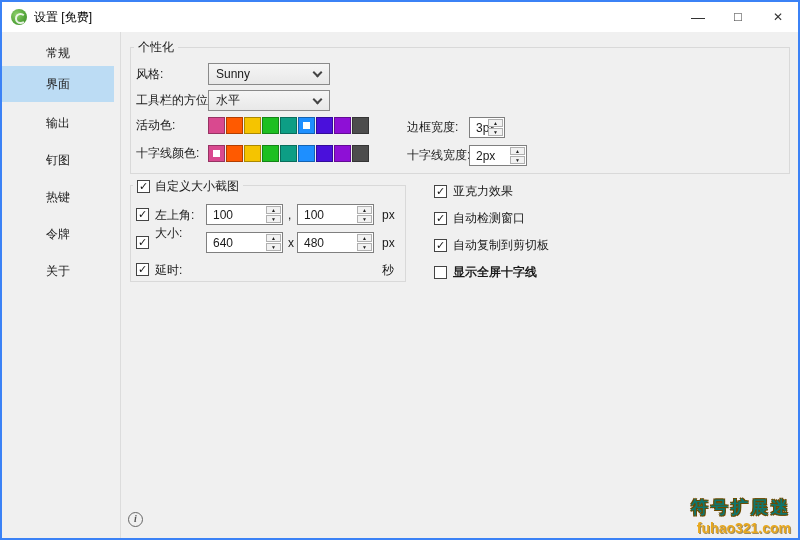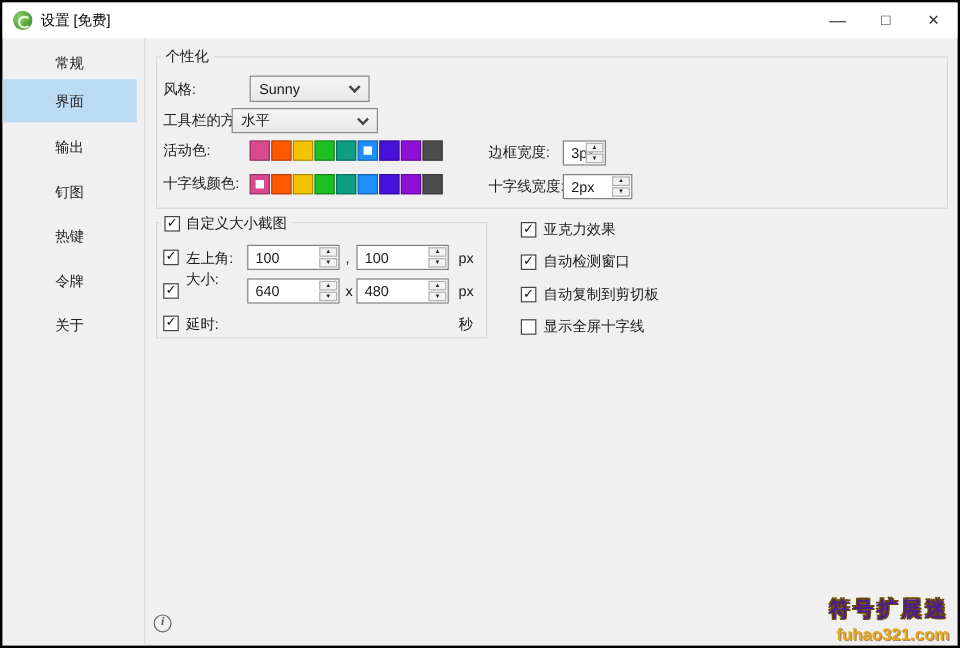--- a/index.html
+++ b/index.html
@@ -1,18 +1,18 @@
 <!DOCTYPE html>
 <html><head>
 <meta charset="utf-8">
 <style>
   * { margin:0; padding:0; box-sizing:border-box; }
   html,body { width:800px; height:540px; }
   body { font-family:"Liberation Sans","DejaVu Sans",sans-serif; font-size:12px; color:#1a1a1a; }
-  .window { position:relative; width:800px; height:540px; background:#f0f0f0; border:2px solid #000000; overflow:hidden; }
+  .window { position:relative; width:800px; height:540px; background:#f0f0f0; border:2px solid #3b82f6; overflow:hidden; }
 
   
   .titlebar { position:absolute; left:0; top:0; right:0; height:30px; background:#ffffff; }
   .app-icon { position:absolute; left:9px; top:7px; width:16px; height:16px; border-radius:50%;
               background:radial-gradient(circle at 35% 35%, #8ed06b 0%, #56a73c 55%, #3c8a28 100%); }
   .app-icon::after { content:""; position:absolute; left:4px; top:4px; width:7px; height:7px;
               border-radius:50%; border:2px solid rgba(255,255,255,.85); border-right-color:transparent; }
   .title-text { position:absolute; left:32px; top:0; line-height:30px; color:#000; }
   .win-btn { position:absolute; top:0; width:40px; height:30px; text-align:center; line-height:30px; color:#333; }
   .btn-min { right:80px; font-size:14px; }
@@ -53,21 +53,21 @@
   .lbl { position:absolute; white-space:nowrap; }
   .opt-row { position:absolute; display:flex; align-items:center; gap:6px; white-space:nowrap; }
   .cs-row-check { position:absolute; }
 
   
   .info-icon { position:absolute; left:126px; top:510px; width:15px; height:15px; border:1.5px solid #666;
                border-radius:50%; color:#555; font-size:10px; font-weight:bold; text-align:center; line-height:12px;
                font-family:"Liberation Serif","DejaVu Serif",serif; font-style:italic; }
 
   .watermark { position:absolute; right:7px; top:494px; text-align:right; }
-  .wm1 { font-size:17px; font-weight:bold; letter-spacing:3px; color:#4c1d95;
+  .wm1 { font-size:17px; font-weight:bold; letter-spacing:3px; color:#0f766e;
          text-shadow:1px 1px 0 #6b4a00,-1px 1px 0 #6b4a00,1px -1px 0 #6b4a00,-1px -1px 0 #6b4a00; }
   .wm2 { font-size:14px; font-weight:bold; color:#e8a81e; margin-top:1px;
          text-shadow:1px 1px 0 rgba(107,74,0,.6); }
 </style>
 </head>
 <body>
 
 <div class="window">
 
   <div class="titlebar">
@@ -84,27 +84,27 @@
   <div class="side-item" style="top:103px">输出</div>
   <div class="side-item" style="top:140px">钉图</div>
   <div class="side-item" style="top:177px">热键</div>
   <div class="side-item" style="top:214px">令牌</div>
   <div class="side-item" style="top:251px">关于</div>
 
   <div class="groupbox" style="left:128px; top:45px; width:660px; height:127px;"></div>
   <div class="gb-legend" style="left:132px; top:38px;">个性化</div>
 
   <div class="lbl" style="left:134px; top:61px; line-height:22px;">风格:</div>
-  <div class="dropdown" style="left:206px; top:61px; width:100px; height:22px;">
+  <div class="dropdown" style="left:206px; top:61px; width:122px; height:22px;">
     <span class="dd-text">Sunny</span>
     <span class="chevron"></span>
   </div>
 
   <div class="lbl" style="left:134px; top:88px; line-height:21px;">工具栏的方位:</div>
-  <div class="dropdown" style="left:191px; top:88px; width:122px; height:21px;padding-left:16px;">
+  <div class="dropdown" style="left:206px; top:88px; width:122px; height:21px;padding-left:16px;">
     <span class="dd-text">水平</span>
     <span class="chevron"></span>
   </div>
 
   <div class="lbl" style="left:134px; top:114px; line-height:19px;">活动色:</div>
   <div class="swatch-row" style="left:206px; top:115px;">
       <div class="swatch" style="background-color: rgb(217, 73, 143);"></div>
       <div class="swatch" style="background-color: rgb(255, 90, 0);"></div>
       <div class="swatch" style="background-color: rgb(245, 196, 0);"></div>
       <div class="swatch" style="background-color: rgb(29, 191, 33);"></div>
@@ -213,21 +213,21 @@
         <span class="mark">✓</span>
       </span>
     <span>自动检测窗口</span>
   </div>
   <div class="opt-row" style="left:432px; top:235px;">
     <span class="checkbox checked">
         <span class="mark">✓</span>
       </span>
     <span>自动复制到剪切板</span>
   </div>
-  <div class="opt-row" style="left:432px; top:262px;">
+  <div class="opt-row" style="left:432px; top:262px;font-weight:bold;">
     <span class="checkbox"></span>
     <span>显示全屏十字线</span>
   </div>
 
   <div class="info-icon">i</div>
 
   <div class="watermark">
     <div class="wm1">符号扩展迷</div>
     <div class="wm2">fuhao321.com</div>
   </div>

